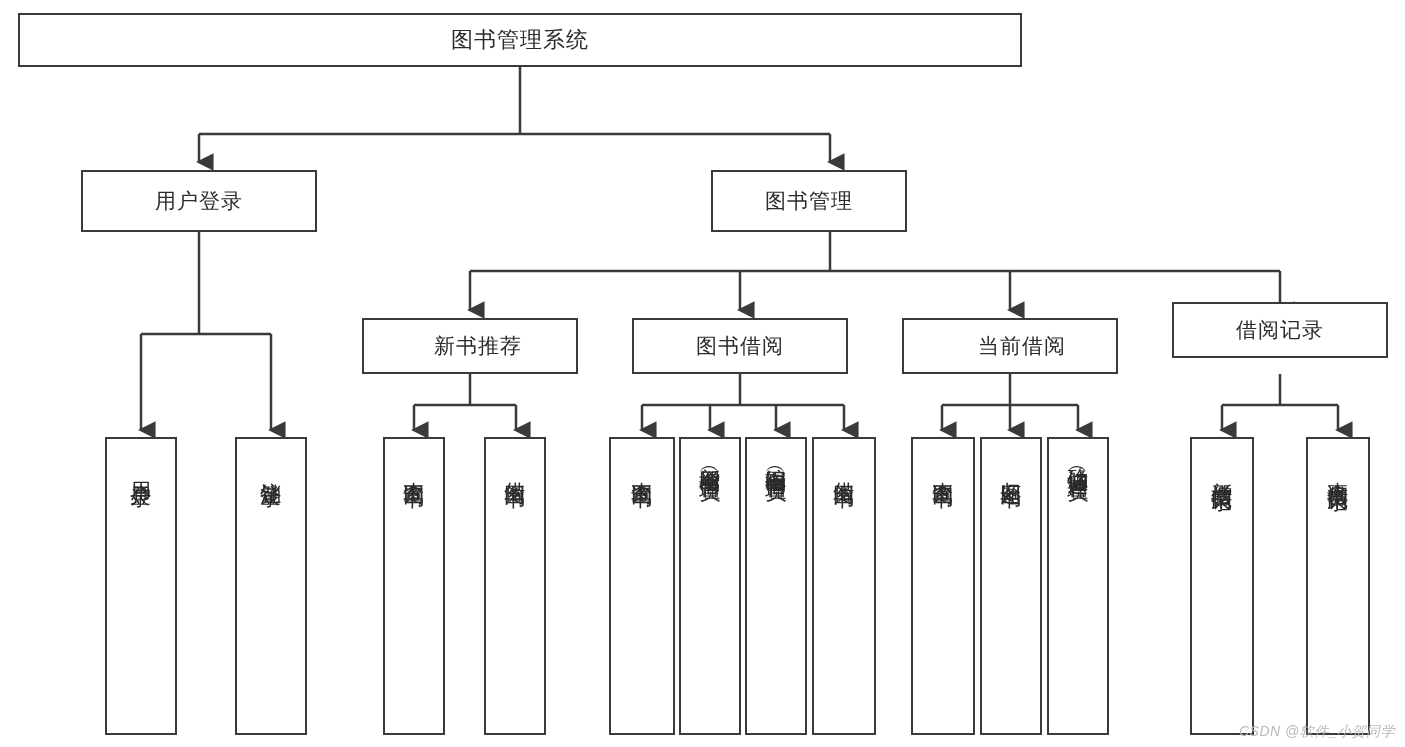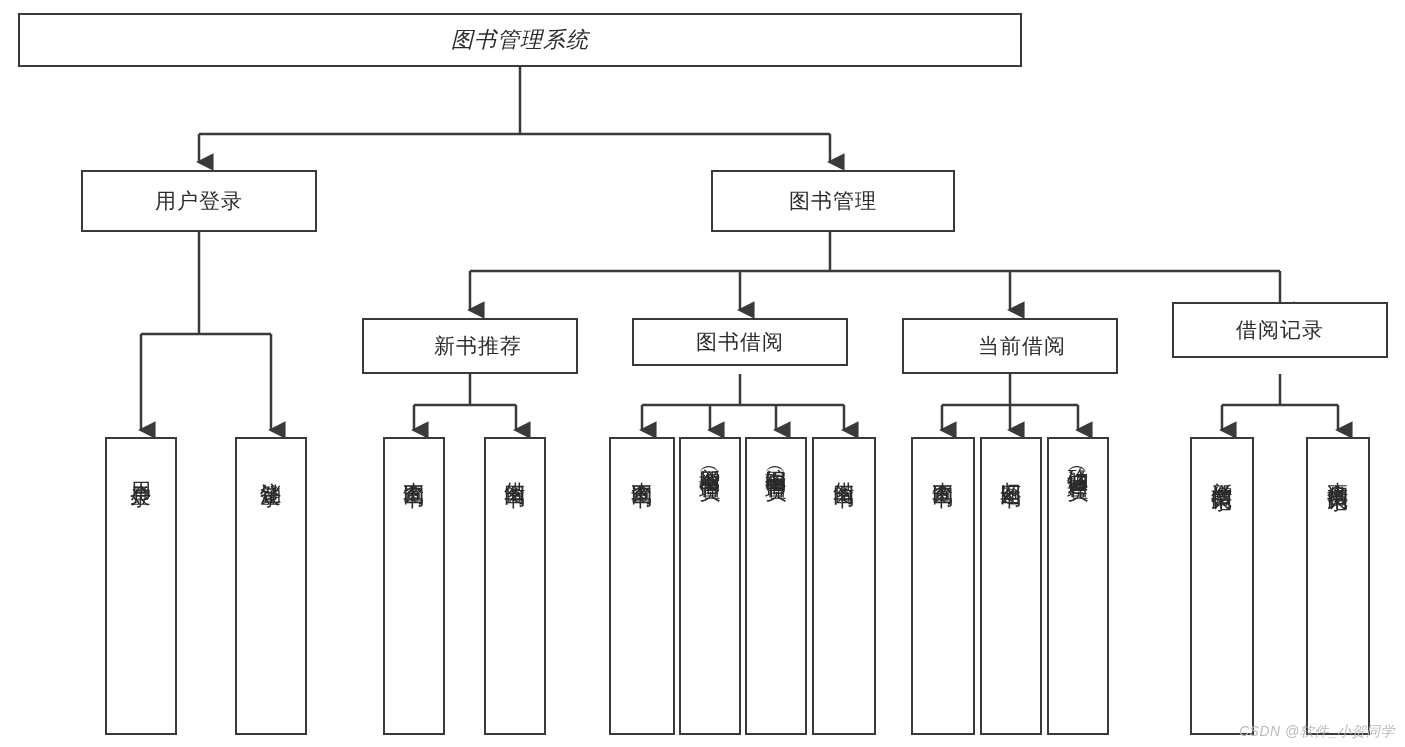--- a/index.html
+++ b/index.html
@@ -38,21 +38,20 @@
     z-index: 2;
   }
   .node.horiz {
     font-size: 21px;
     line-height: 1.1;
     letter-spacing: 1px;
     white-space: nowrap;
   }
   .node.root {
     font-size: 22px;
-    font-style: italic;
   }
   .node.vert {
     align-items: flex-start;
     justify-content: center;
     padding-top: 26px;
   }
   .node.vert .vtext {
     writing-mode: vertical-rl;
     text-orientation: upright;
     font-size: 21px;
@@ -129,28 +128,28 @@
     </g>
   </svg>
 
   <div class="node horiz root" style="left:18px; top:13px; width:1004px; height:54px;">
     <span>图书管理系统</span>
   </div>
 
   <div class="node horiz" style="left:81px; top:170px; width:236px; height:62px;">
     <span>用户登录</span>
   </div>
-  <div class="node horiz" style="left:711px; top:170px; width:244px; height:62px;">
+  <div class="node horiz" style="left:711px; top:170px; width:196px; height:62px;">
     <span>图书管理</span>
   </div>
 
   <div class="node horiz" style="left:362px; top:318px; width:216px; height:56px;padding-left:16px;">
     <span>新书推荐</span>
   </div>
-  <div class="node horiz" style="left:632px; top:318px; width:216px; height:48px;">
+  <div class="node horiz" style="left:632px; top:318px; width:216px; height:56px;">
     <span>图书借阅</span>
   </div>
   <div class="node horiz" style="left:902px; top:318px; width:216px; height:56px;padding-left:24px;">
     <span>当前借阅</span>
   </div>
   <div class="node horiz" style="left:1172px; top:302px; width:216px; height:56px;">
     <span>借阅记录</span>
   </div>
 
   <div class="node vert" style="left:105px; top:437px; width:72px; height:298px;">

